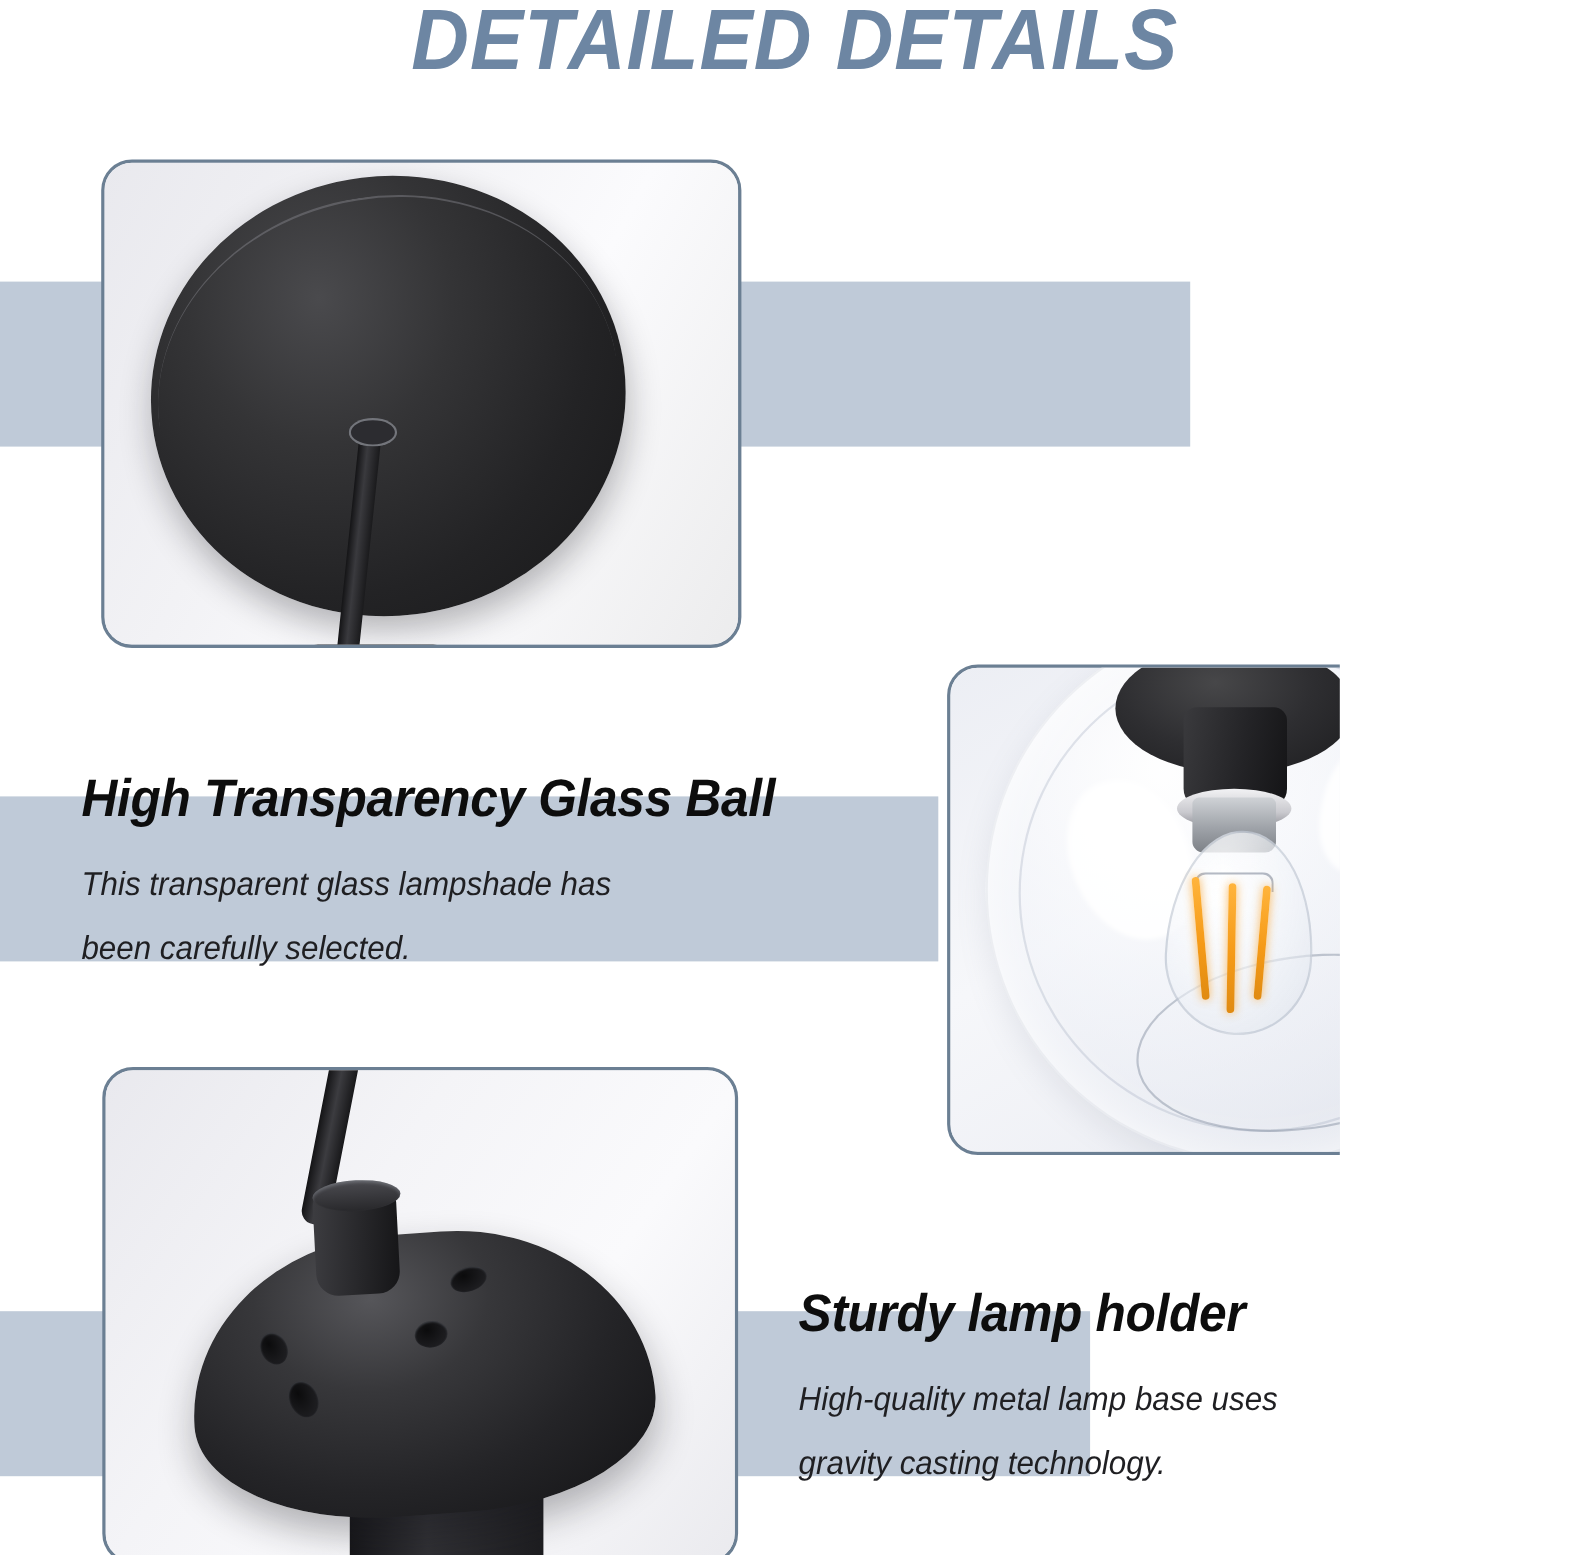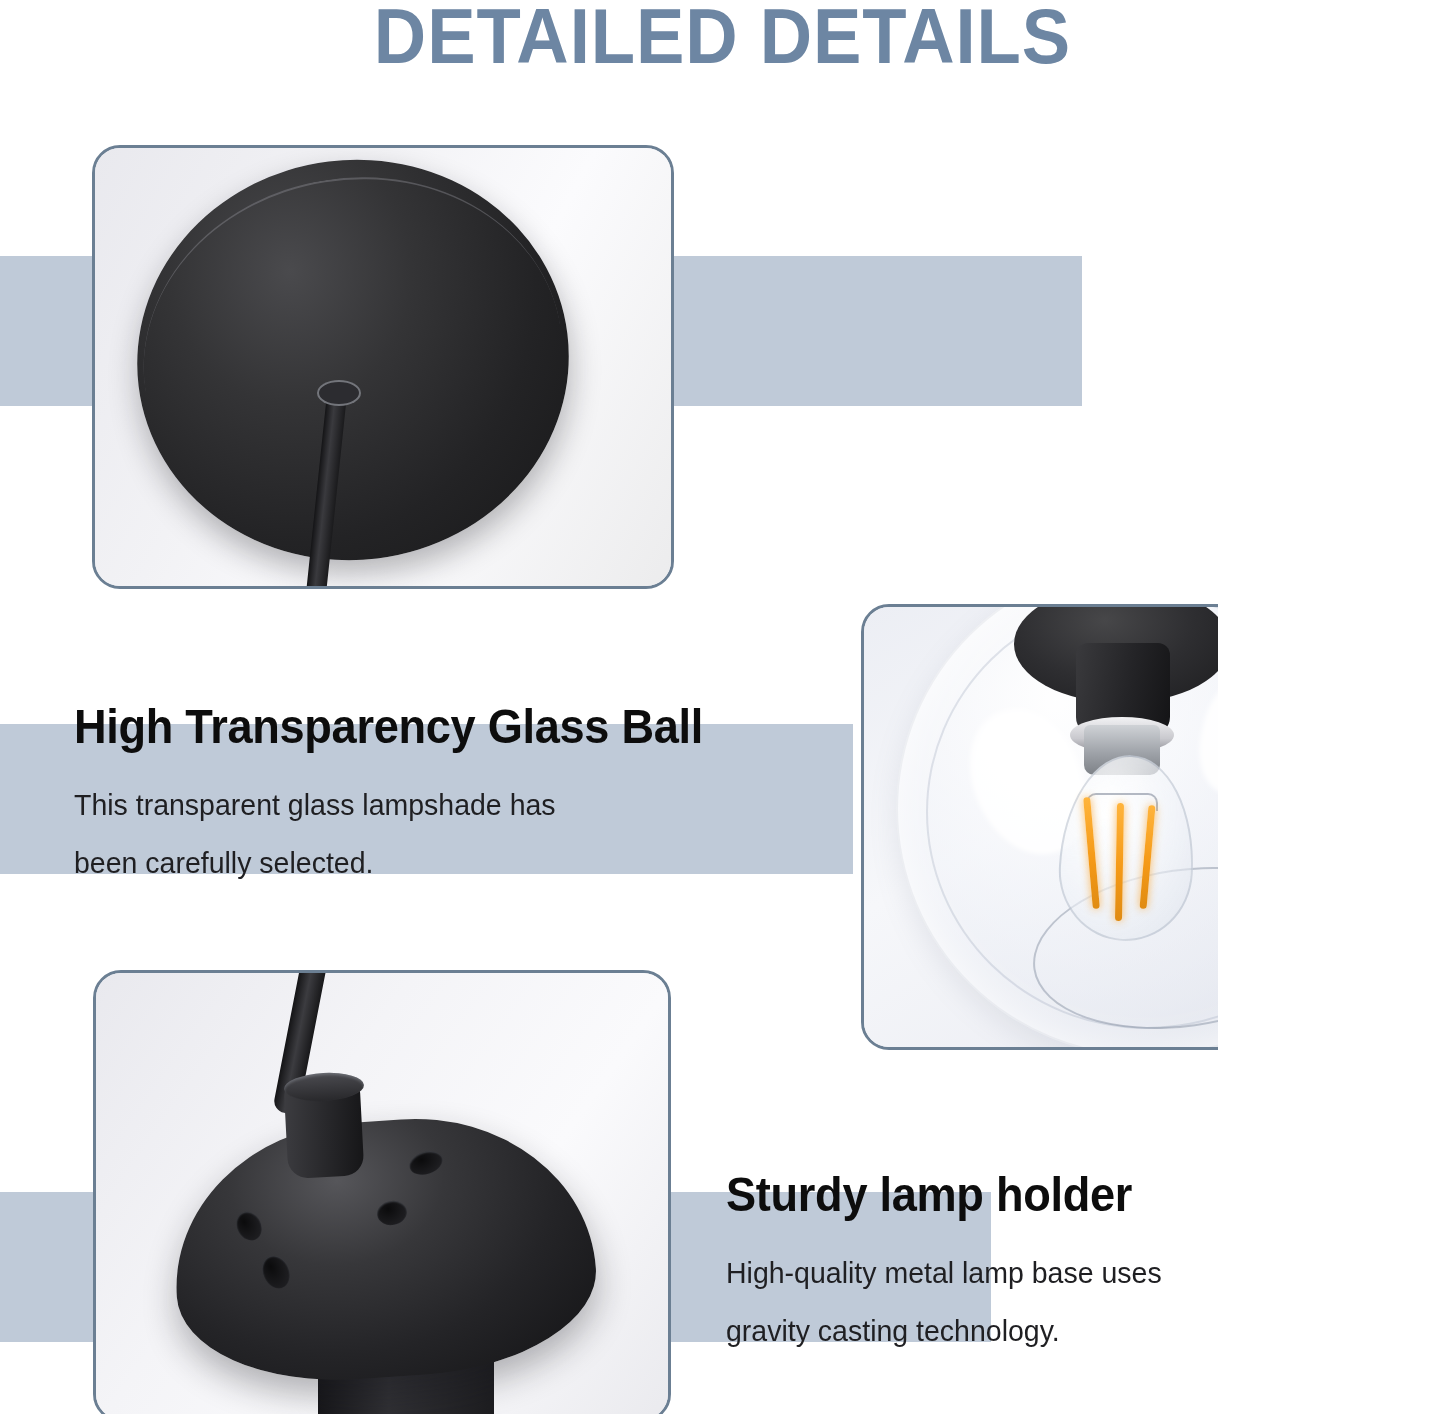--- a/index.html
+++ b/index.html
@@ -9,20 +9,21 @@
   }
   body {
     font-family: "Liberation Sans", sans-serif;
   }
   #page {
     position: relative;
     width: 1218px;
     height: 1414px;
     background: #ffffff;
     overflow: hidden;
+    font-style: italic;
   }
 
   
   .page-title {
     position: absolute;
     left: 0;
     top: -4px;
     width: 1445px;
     text-align: center;
     font-family: "Liberation Sans", sans-serif;

